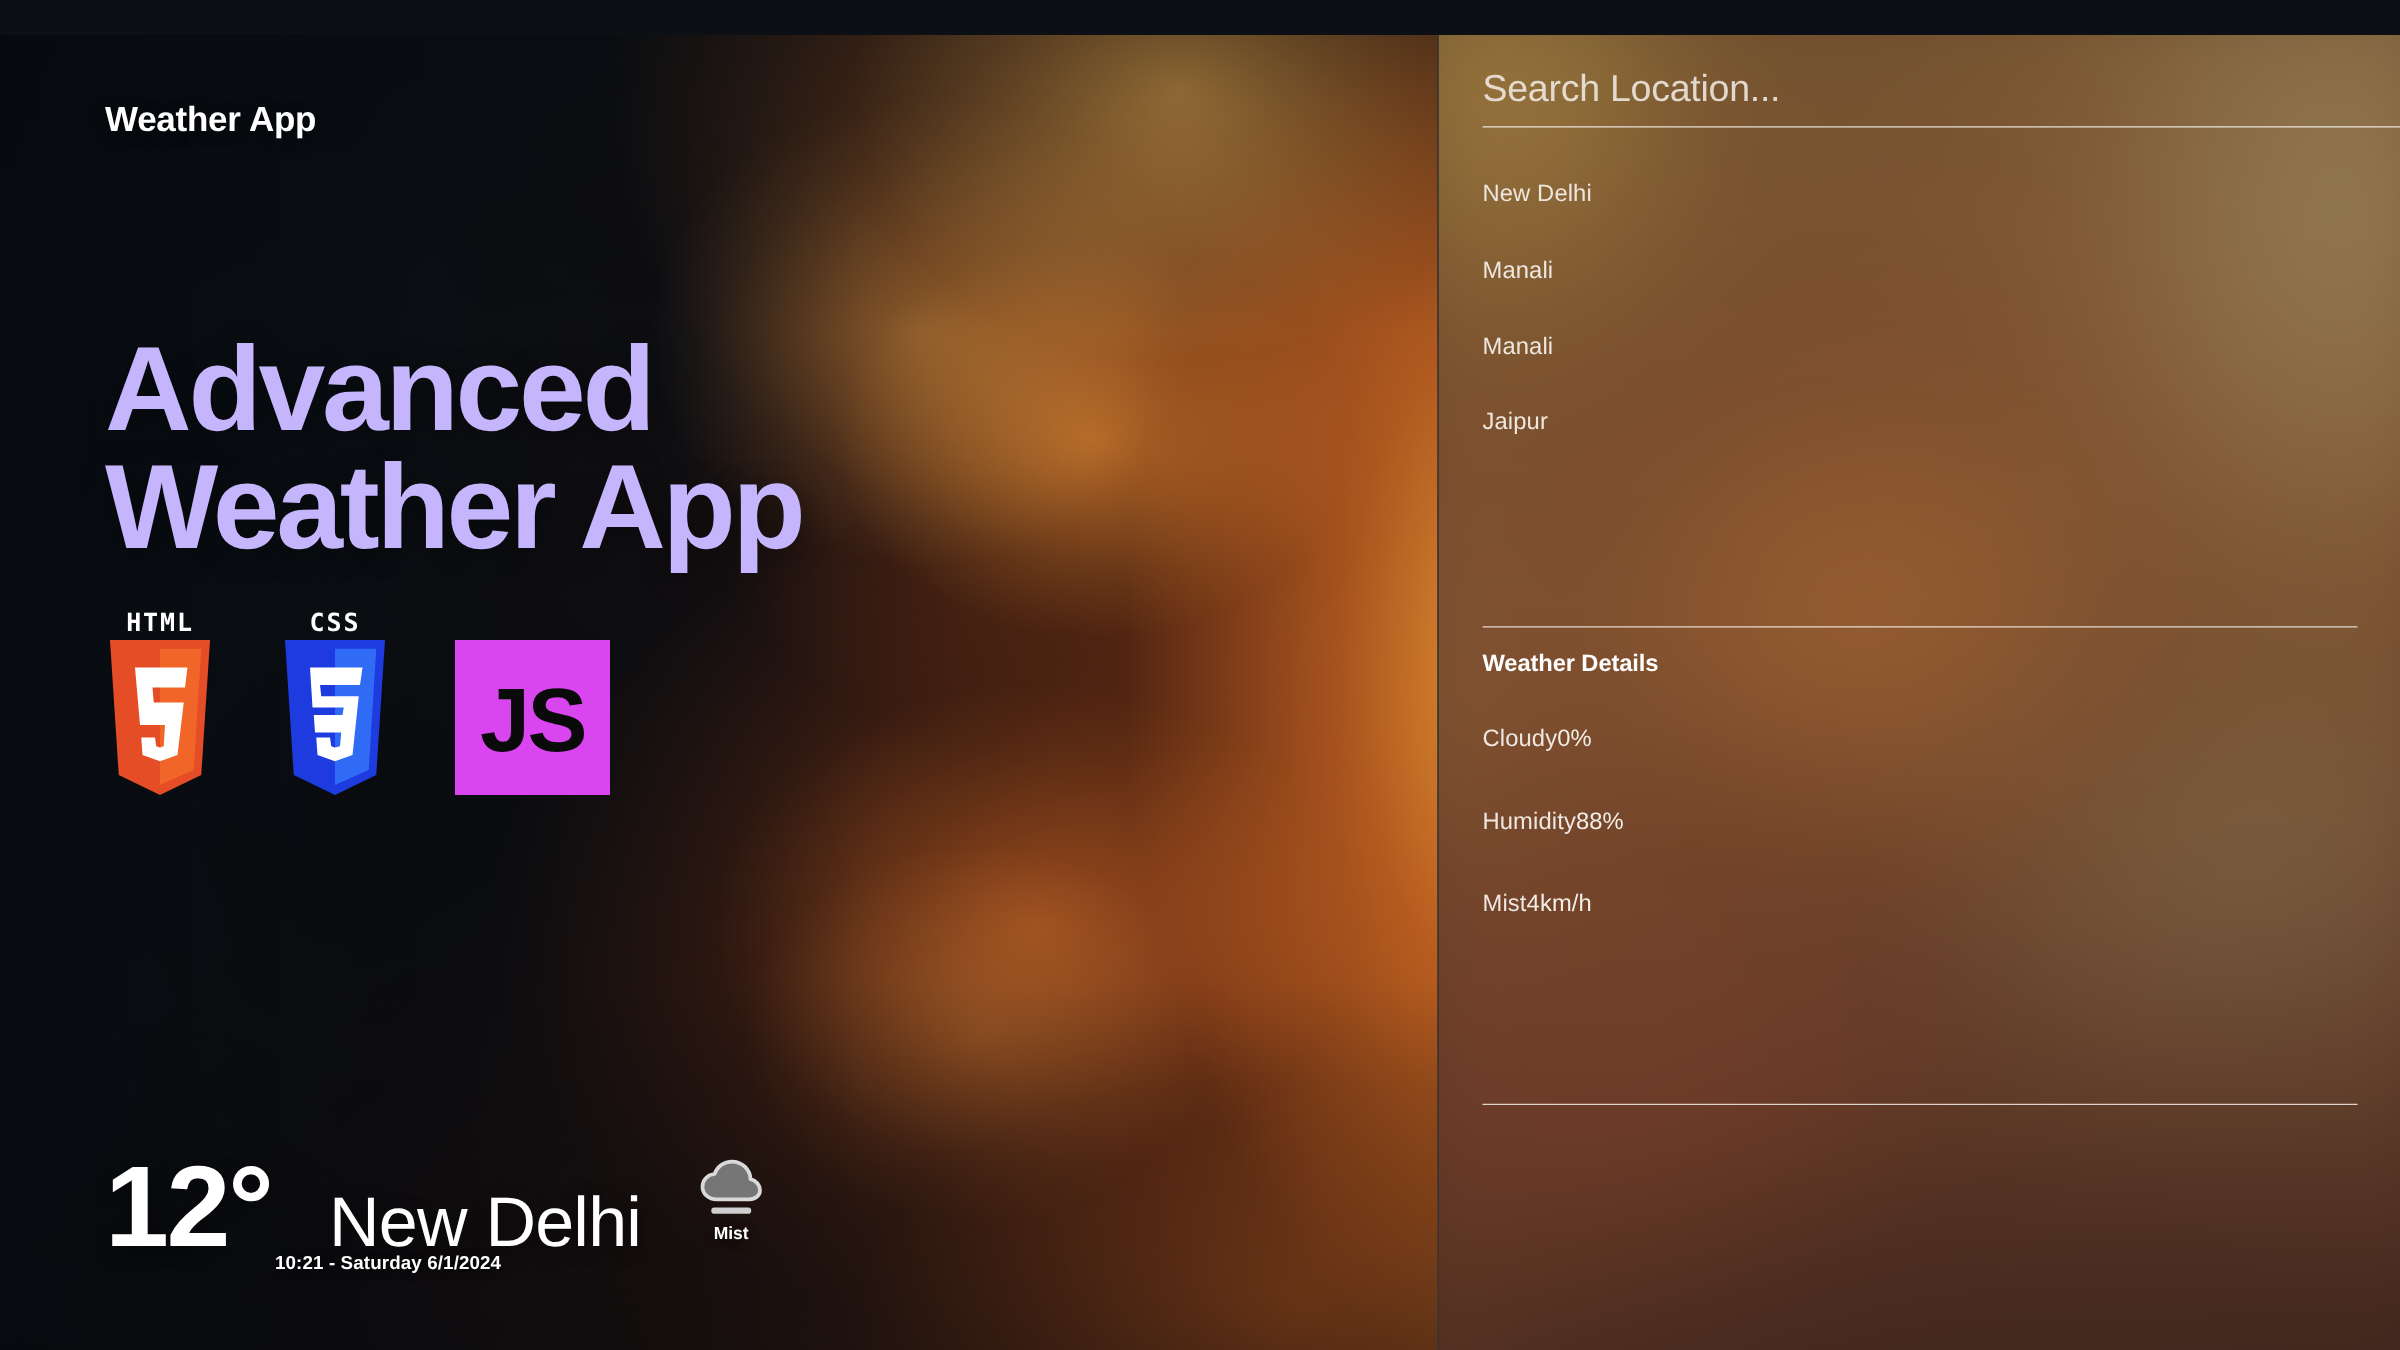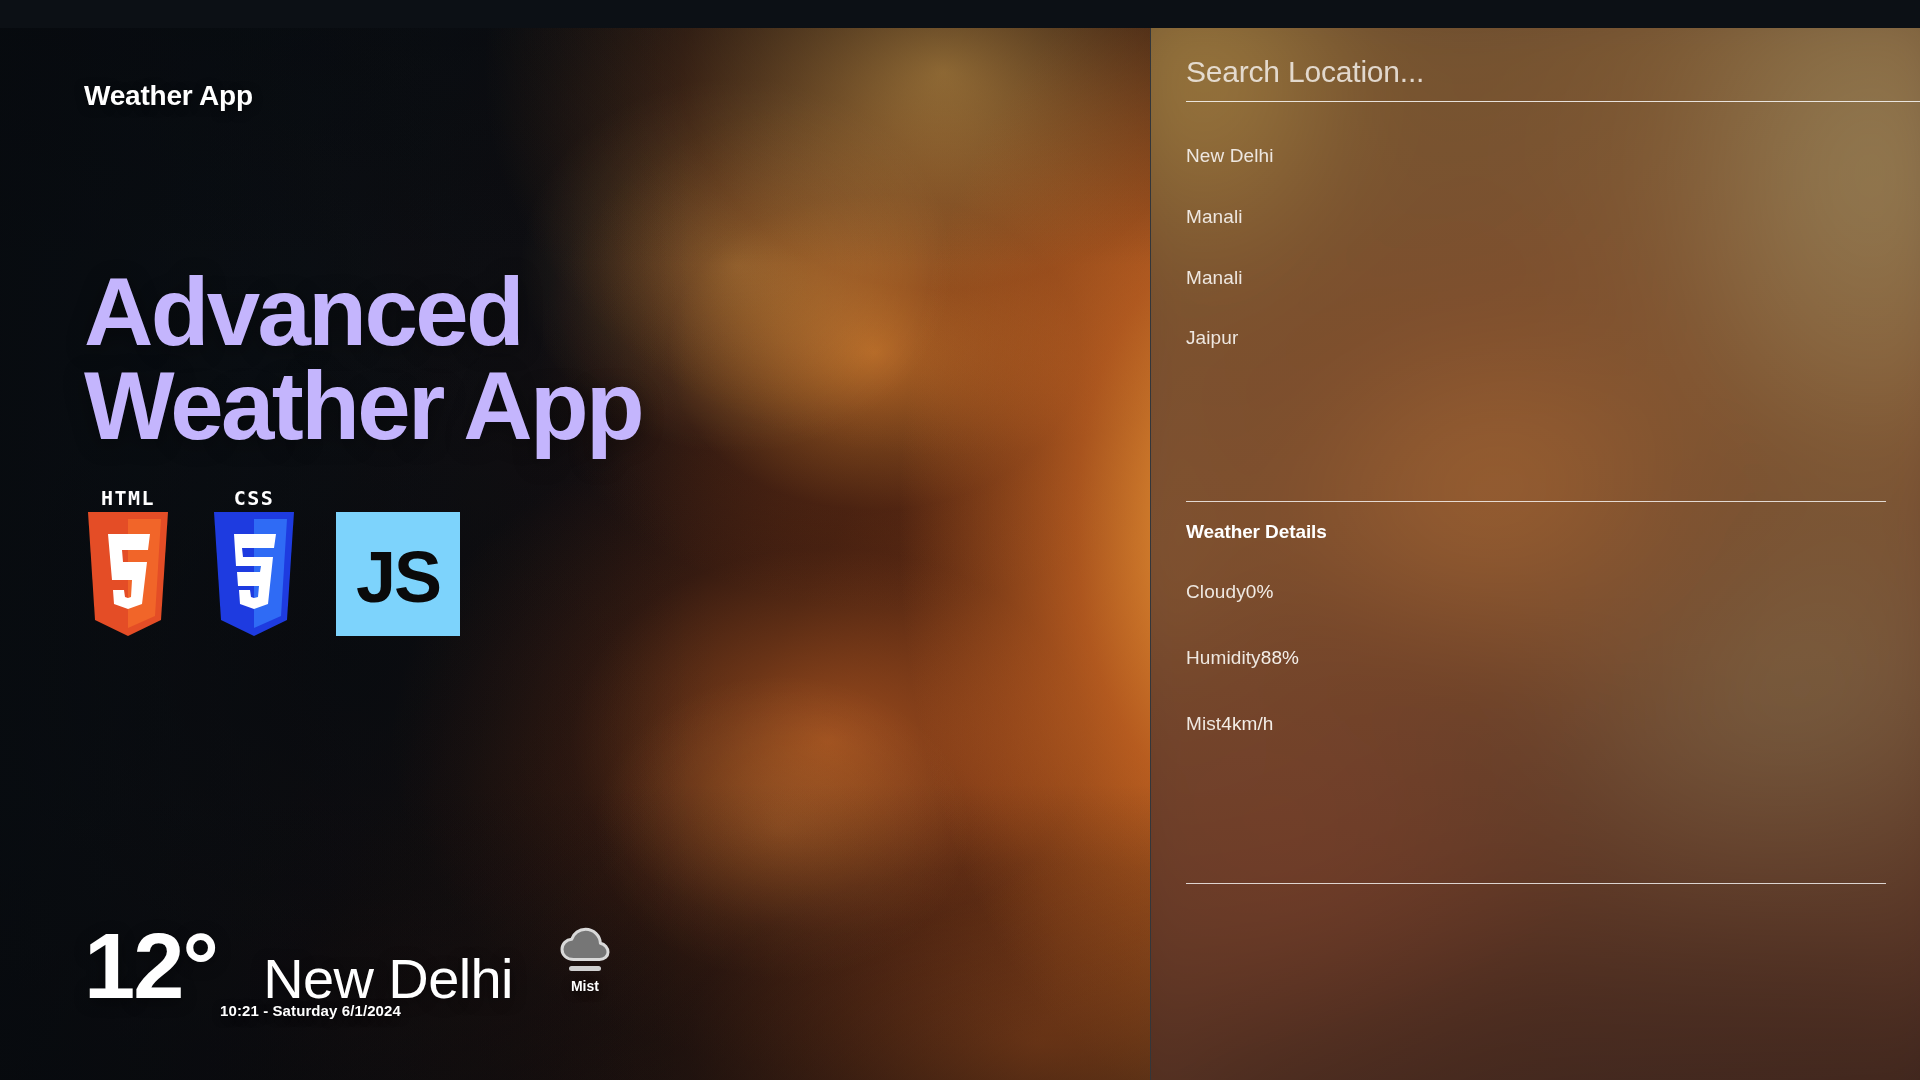--- a/index.html
+++ b/index.html
@@ -76,34 +76,34 @@
     position:absolute; left:84px; top:237px;
     font-size:96px; font-weight:700; line-height:.98;
     color:#c4b5fd; letter-spacing:-2.6px;
     text-shadow:0 4px 22px rgba(0,0,0,.42);
   }
   .headline .l2 { display:block; }
 
   
   .techs {
     position:absolute; left:84px; top:460px;
-    display:flex; align-items:flex-end; gap:38px;
+    display:flex; align-items:flex-end; gap:52px;
   }
   .tech { position:relative; }
   .tech-cap {
     position:absolute; left:50%; transform:translateX(-50%);
     top:-2px;
     font-family:"DejaVu Sans Mono", monospace;
     font-size:20px; font-weight:700; color:#ffffff;
     letter-spacing:1.5px;
   }
   .shield { position:relative; width:88px; height:124px; margin-top:24px; }
   .shield svg { display:block; width:88px; height:124px; }
   .js-tile {
-    width:124px; height:124px; background:#7dd3fc;
+    width:124px; height:124px; background:#d946ef;
     display:flex; align-items:center; justify-content:center;
   }
   .js-tile span {
     font-size:72px; font-weight:700; color:#0a0a0a;
     letter-spacing:-2px; line-height:1; margin-top:6px;
   }
 
   
   .current {
     position:absolute; left:84px; bottom:96px;

